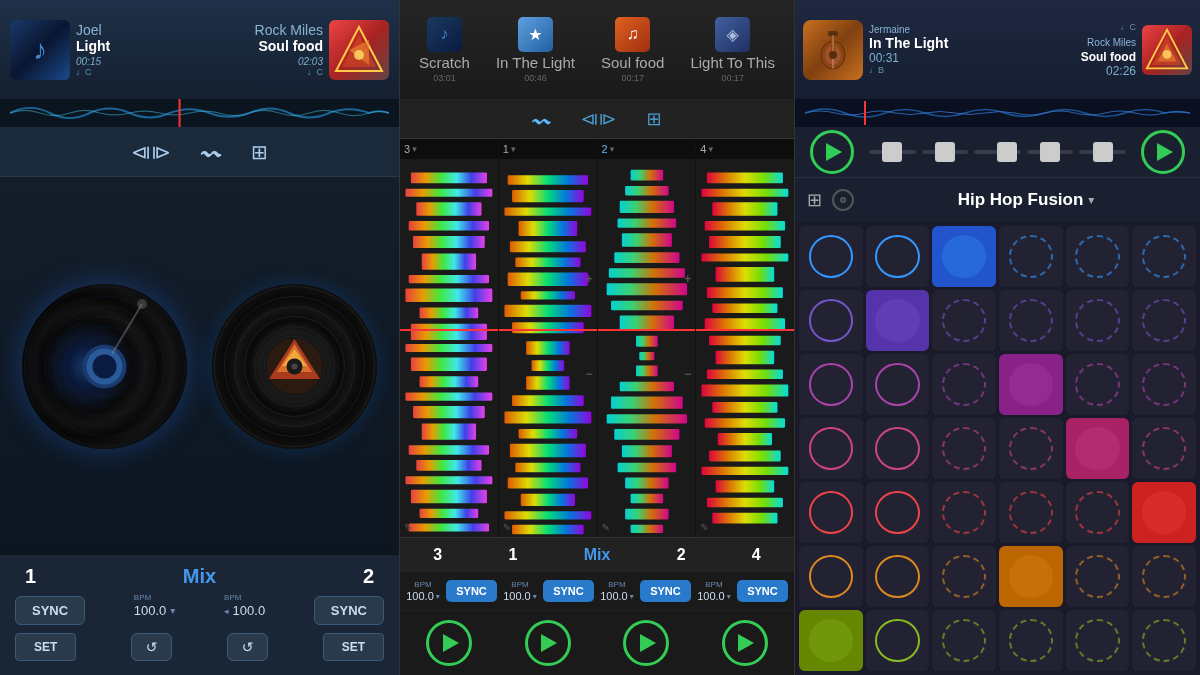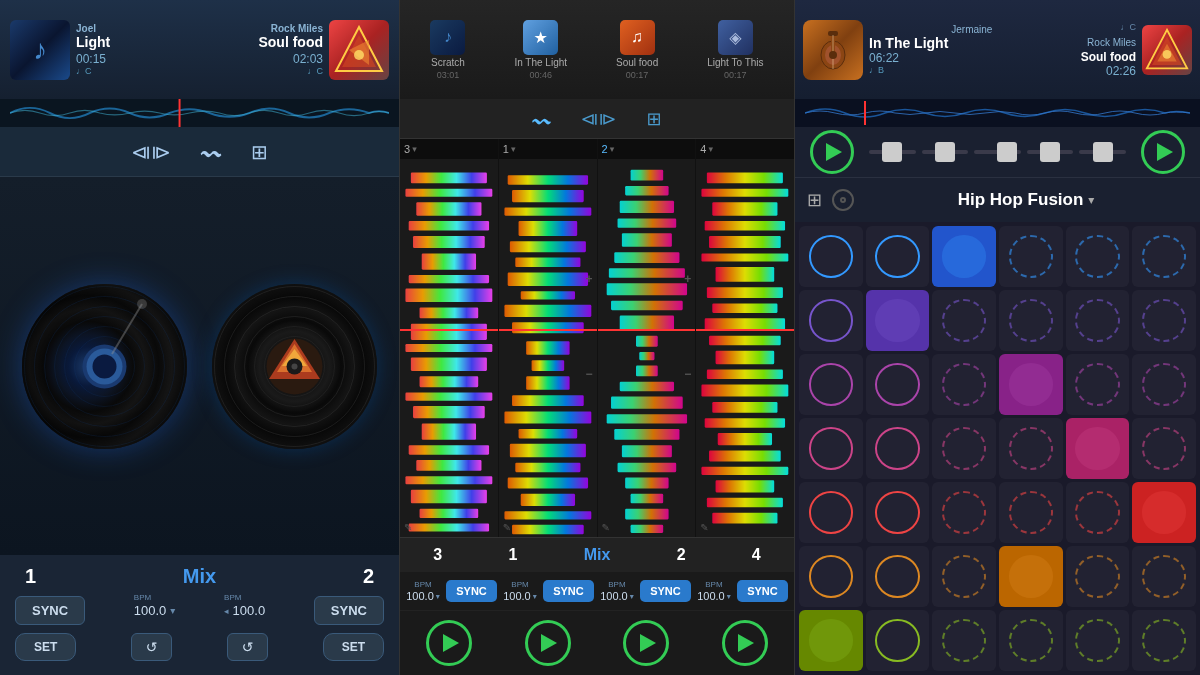--- a/index.html
+++ b/index.html
@@ -33,35 +33,36 @@
       position: relative;
     }
 
     .track-info-block {
       display: flex;
       flex-direction: column;
       flex: 1;
     }
 
     .track-artist {
-      font-size: 10px;
+      font-size: 14px;
       color: #8ab4d4;
-      font-weight: 700;
+      font-weight: 400;
     }
 
     .track-title {
       font-size: 14px;
       font-weight: 700;
       color: #ffffff;
     }
 
     .track-time {
-      font-size: 12px;
+      font-size: 10px;
       color: #7ab0d0;
       margin-top: 2px;
+      font-style: italic;
     }
 
     .track-key {
       font-size: 9px;
       color: #5599bb;
     }
 
     .album-art {
       width: 60px;
       height: 60px;
@@ -215,21 +216,21 @@
       gap: 8px;
     }
 
     .set-btn {
       background: #2a3a4a;
       border: 1px solid #3a5a7a;
       color: #ccddee;
       font-size: 12px;
       font-weight: 700;
       padding: 5px 18px;
-      border-radius: 10px;
+      border-radius: 4px;
       cursor: pointer;
     }
 
     .loop-btn {
       background: #2a3a4a;
       border: 1px solid #3a5a7a;
       color: #ccddee;
       font-size: 14px;
       padding: 5px 14px;
       border-radius: 6px;
@@ -282,21 +283,21 @@
 
     .icon-soul {
       background: linear-gradient(135deg, #e06020, #a03010);
     }
 
     .icon-dance {
       background: linear-gradient(135deg, #4060a0, #203060);
     }
 
     .track-mini-name {
-      font-size: 10px;
+      font-size: 15px;
       color: #aaaaaa;
       text-align: center;
     }
 
     .track-mini-time {
       font-size: 9px;
       color: #666;
     }
 
     .middle-toolbar {
@@ -535,21 +536,20 @@
     }
 
     .right-main-track {
       display: flex;
       flex-direction: column;
     }
 
     .right-track-artist {
       font-size: 10px;
       color: #8ab4d4;
-      text-align: center;
     }
 
     .right-track-title {
       font-size: 14px;
       font-weight: 700;
       color: #ffffff;
     }
 
     .right-track-time {
       font-size: 12px;
@@ -1103,21 +1103,21 @@
           <rect x="20" y="6" width="10" height="5" rx="2" fill="#5a2d0c"></rect>
           <line x1="25" y1="10" x2="25" y2="44" stroke="#f5deb3" stroke-width="0.5"></line>
           <circle cx="25" cy="30" r="4" fill="#5a2d0c"></circle>
         </svg>
       </div>
     </div>
     <div class="right-tracks-info">
       <div class="right-main-track">
         <span class="right-track-artist">Jermaine</span>
         <span class="right-track-title">In The Light</span>
-        <span class="right-track-time">06:22</span>
+        <span class="right-track-time">00:31</span>
         <span style="font-size:9px;color:#5599bb">♩B</span>
       </div>
     </div>
     <div style="text-align:right;flex-shrink:0">
       <div style="font-size:9px;color:#6688aa">♩C</div>
       <span class="right-track-artist">Rock Miles</span>
       <div class="right-track-title" style="font-size:12px">Soul food</div>
       <div class="right-track-time">02:26</div>
     </div>
     <div class="album-art album-art-right" style="width:50px;height:50px;flex-shrink:0">

